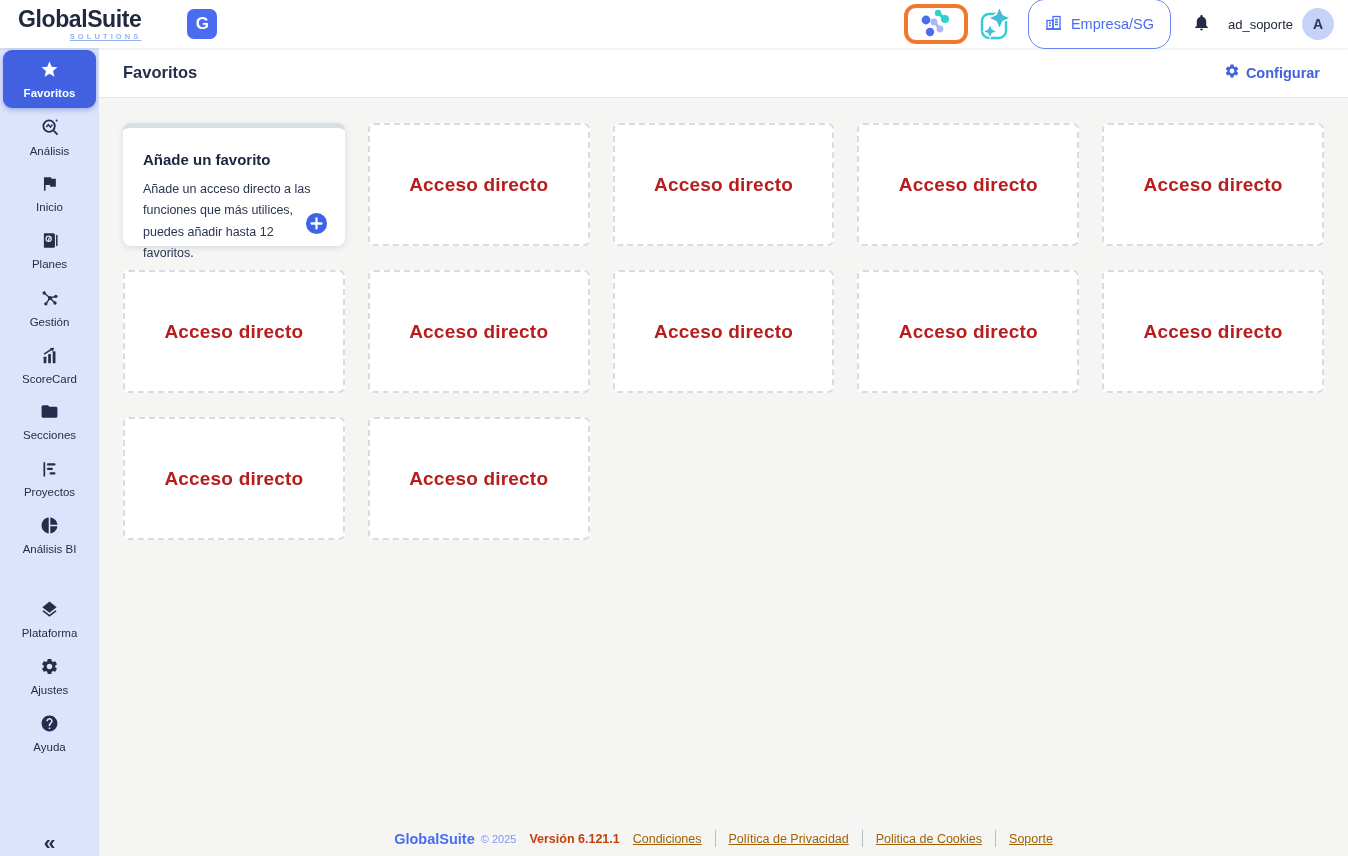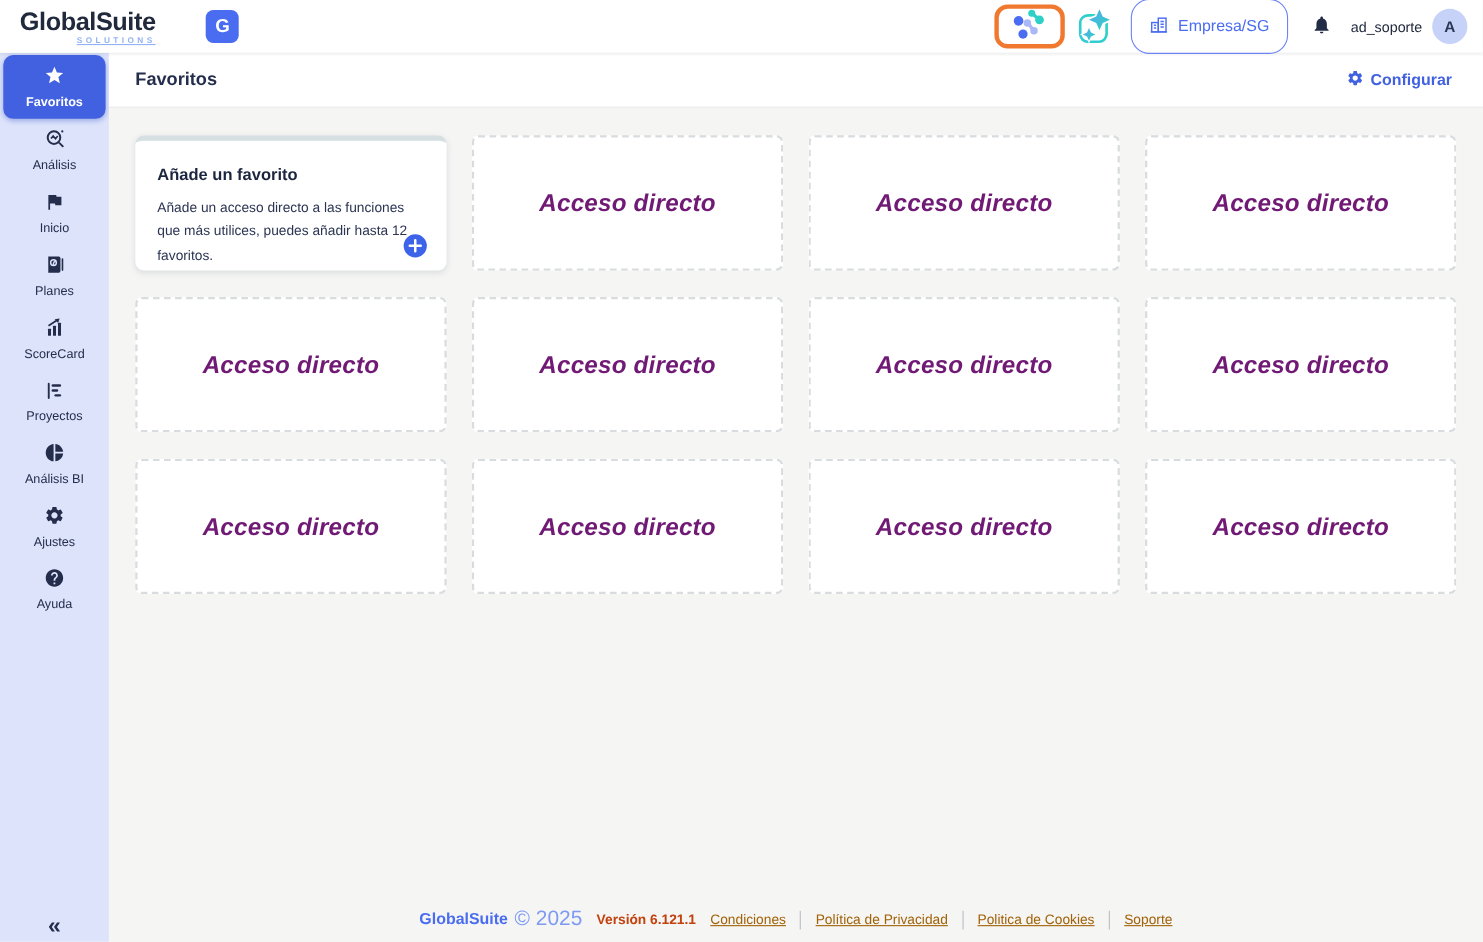--- a/index.html
+++ b/index.html
@@ -41,39 +41,39 @@
     color:#242e4c; cursor:pointer; font-weight:700; background:none; border:none; font-family:inherit; }
 
   
   .main { position:absolute; left:99px; top:48px; right:0; bottom:0; display:flex; flex-direction:column; }
   .titlebar { height:50px; background:#fff; border-bottom:1px solid #e4e6e8; display:flex;
     align-items:center; padding:0 28px 0 24px; flex:none; }
   .page-title { font-size:16.5px; font-weight:600; color:#242e4c; }
   .configure { margin-left:auto; display:flex; gap:6px; align-items:center; color:#4161e1;
     font-weight:600; font-size:14.5px; cursor:pointer; background:none; border:none; font-family:inherit; }
   .content { flex:1; background:#f5f5f4; padding:25px 24px 0; position:relative; overflow:hidden; }
-  .grid { display:grid; grid-template-columns:repeat(4,1fr); column-gap:23px; row-gap:24px;
+  .grid { display:grid; grid-template-columns:repeat(5,1fr); column-gap:23px; row-gap:24px;
     grid-auto-rows:123px; }
 
   .card-add { position:relative; background:#fff; border-radius:8px; border-top:5px solid #d6dfe2;
     box-shadow:0 2px 6px rgba(50,60,80,.13); padding:15px 20px 0; }
   .card-add h3 { font-size:15px; color:#1c2540; margin-top:8px; font-weight:700; }
   .card-add p { font-size:12.5px; color:#2b3553; line-height:1.7; margin-top:11px; max-width:348px; }
   .plus-btn { position:absolute; right:17px; bottom:11px; width:23px; height:23px;
     border:none; background:transparent; padding:0; cursor:pointer; }
 
   .card-dash { background:#fff; border:2px dashed #d9dcdf; border-radius:6px;
     display:flex; align-items:center; justify-content:center; }
-  .card-dash span { font-size:22px; font-weight:700; color:#701a75; letter-spacing:.2px;font-style:italic; }
+  .card-dash span { font-size:19px; font-weight:700; color:#b91c1c; letter-spacing:.2px; }
 
   
   .footer { position:absolute; left:0; right:0; bottom:9px; display:flex; justify-content:center;
     align-items:center; gap:13px; }
   .f-brand { color:#4a6cf0; font-size:14.5px; font-weight:700; }
-  .f-copy { color:#7e9af2; font-size:19px; margin-left:-7px; }
+  .f-copy { color:#7e9af2; font-size:11px; margin-left:-7px; }
   .f-version { color:#c2410c; font-size:12.5px; font-weight:700; }
   .f-link { color:#a16207; font-size:12.5px; text-decoration:underline; cursor:pointer; }
   .f-sep { width:1px; height:17px; background:#b9bec4; }
 </style>
 </head>
 <body>
 
 <header class="app-header">
   <div class="logo">
     <span class="logo-title">GlobalSuite</span>
@@ -175,48 +175,77 @@
         <path d="M4.5 2.5h11a1.8 1.8 0 0 1 1.8 1.8v13.4a1.8 1.8 0 0 1-1.8 1.8h-11z" fill="#242e4c"></path>
         <rect x="18.6" y="4.3" width="1.7" height="13.4" rx=".85" fill="#242e4c"></rect>
         <circle cx="10" cy="9" r="3" fill="none" stroke="#dce3fa" stroke-width="1.5"></circle>
         <path d="M10 9l2.3-1.9M10 9v3" stroke="#dce3fa" stroke-width="1.5"></path>
       </svg>
     </span>
     <span class="lbl">Planes</span>
   </div>
   <div class="side-item">
     <span>
+      <svg width="20" height="20" viewBox="0 0 24 24" fill="#242e4c" stroke="#242e4c">
+        <path d="M12 12L5 6M12 12l7-2M12 12l-5 7M12 12l6 6" fill="none" stroke-width="1.6"></path>
+        <circle cx="12" cy="12" r="2.5" stroke="none"></circle>
+          <circle cx="5" cy="6" r="2" stroke="none"></circle>
+        <circle cx="19" cy="10" r="2" stroke="none"></circle>
+          <circle cx="7" cy="19" r="2" stroke="none"></circle>
+        <circle cx="18" cy="18" r="2" stroke="none"></circle>
+      </svg>
+    </span>
+    <span class="lbl">Gestión</span>
+  </div>
+  <div class="side-item">
+    <span>
       <svg width="20" height="20" viewBox="0 0 22 22" fill="#242e4c">
         <rect x="4" y="13" width="3" height="7" rx=".5"></rect>
         <rect x="9" y="10" width="3" height="10" rx=".5"></rect>
         <rect x="14" y="7" width="3" height="13" rx=".5"></rect>
         <path d="M4.5 10L13 4.5" stroke="#242e4c" stroke-width="1.7" fill="none"></path>
         <path d="M15.6 2.9l-5 .7 3.5 3.6z"></path>
       </svg>
     </span>
     <span class="lbl">ScoreCard</span>
   </div>
   <div class="side-item">
     <span>
+      <svg width="19" height="19" viewBox="0 0 24 24" fill="#242e4c">
+          <path d="M10 4H4c-1.1 0-2 .9-2 2v12c0 1.1.9 2 2 2h16c1.1 0 2-.9 2-2V8c0-1.1-.9-2-2-2h-8l-2-2z"></path>
+        </svg>
+    </span>
+    <span class="lbl">Secciones</span>
+  </div>
+  <div class="side-item">
+    <span>
       <svg width="19" height="19" viewBox="0 0 22 22" fill="#242e4c">
         <rect x="4" y="3.5" width="2" height="17" rx="1"></rect>
         <rect x="8" y="5" width="10" height="2.6" rx="1.3"></rect>
         <rect x="8" y="10.2" width="7" height="2.6" rx="1.3"></rect>
         <rect x="11" y="15.4" width="7" height="2.6" rx="1.3"></rect>
       </svg>
     </span>
     <span class="lbl">Proyectos</span>
   </div>
   <div class="side-item">
     <span>
       <svg width="19" height="19" viewBox="0 0 24 24" fill="#242e4c">
           <path d="M11 2v20c-5.07-.5-9-4.79-9-10s3.93-9.5 9-10zm2.03 0v8.99H22c-.47-4.74-4.24-8.52-8.97-8.99zm0 11.01V22c4.74-.47 8.5-4.25 8.97-8.99h-8.97z"></path>
         </svg>
     </span>
     <span class="lbl">Análisis BI</span>
+  </div>
+  <div class="side-item gap-top">
+    <span>
+      <svg width="19" height="19" viewBox="0 0 24 24" fill="#242e4c">
+          <path d="M11.99 18.54l-7.37-5.73L3 14.07l9 7 9-7-1.63-1.27-7.38 5.74zM12 16l7.36-5.73L21 9l-9-7-9 7 1.63 1.27L12 16z"></path>
+        </svg>
+    </span>
+    <span class="lbl">Plataforma</span>
   </div>
   <div class="side-item">
     <span>
       <svg width="19" height="19" viewBox="0 0 24 24" fill="#242e4c">
           <path d="M19.14 12.94c.04-.3.06-.61.06-.94 0-.32-.02-.64-.07-.94l2.03-1.58a.49.49 0 0 0 .12-.61l-1.92-3.32a.488.488 0 0 0-.59-.22l-2.39.96c-.5-.38-1.03-.7-1.62-.94l-.36-2.54a.484.484 0 0 0-.48-.41h-3.84c-.24 0-.43.17-.47.41l-.36 2.54c-.59.24-1.13.57-1.62.94l-2.39-.96c-.22-.08-.47 0-.59.22L2.74 8.87c-.12.21-.08.47.12.61l2.03 1.58c-.05.3-.09.63-.09.94s.02.64.07.94l-2.03 1.58a.49.49 0 0 0-.12.61l1.92 3.32c.12.22.37.29.59.22l2.39-.96c.5.38 1.03.7 1.62.94l.36 2.54c.05.24.24.41.48.41h3.84c.24 0 .44-.17.47-.41l.36-2.54c.59-.24 1.13-.56 1.62-.94l2.39.96c.22.08.47 0 .59-.22l1.92-3.32c.12-.22.07-.47-.12-.61l-2.01-1.58zM12 15.6c-1.98 0-3.6-1.62-3.6-3.6s1.62-3.6 3.6-3.6 3.6 1.62 3.6 3.6-1.62 3.6-3.6 3.6z"></path>
         </svg>
     </span>
     <span class="lbl">Ajustes</span>
   </div>
   <div class="side-item">

